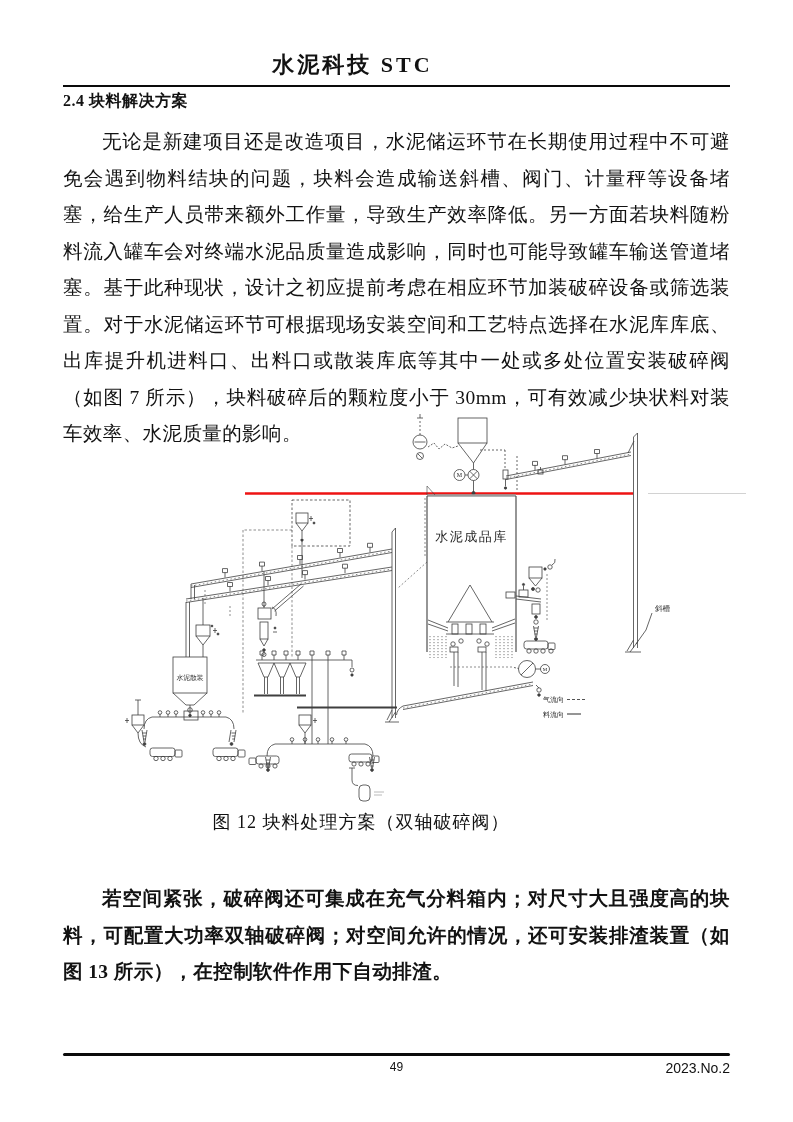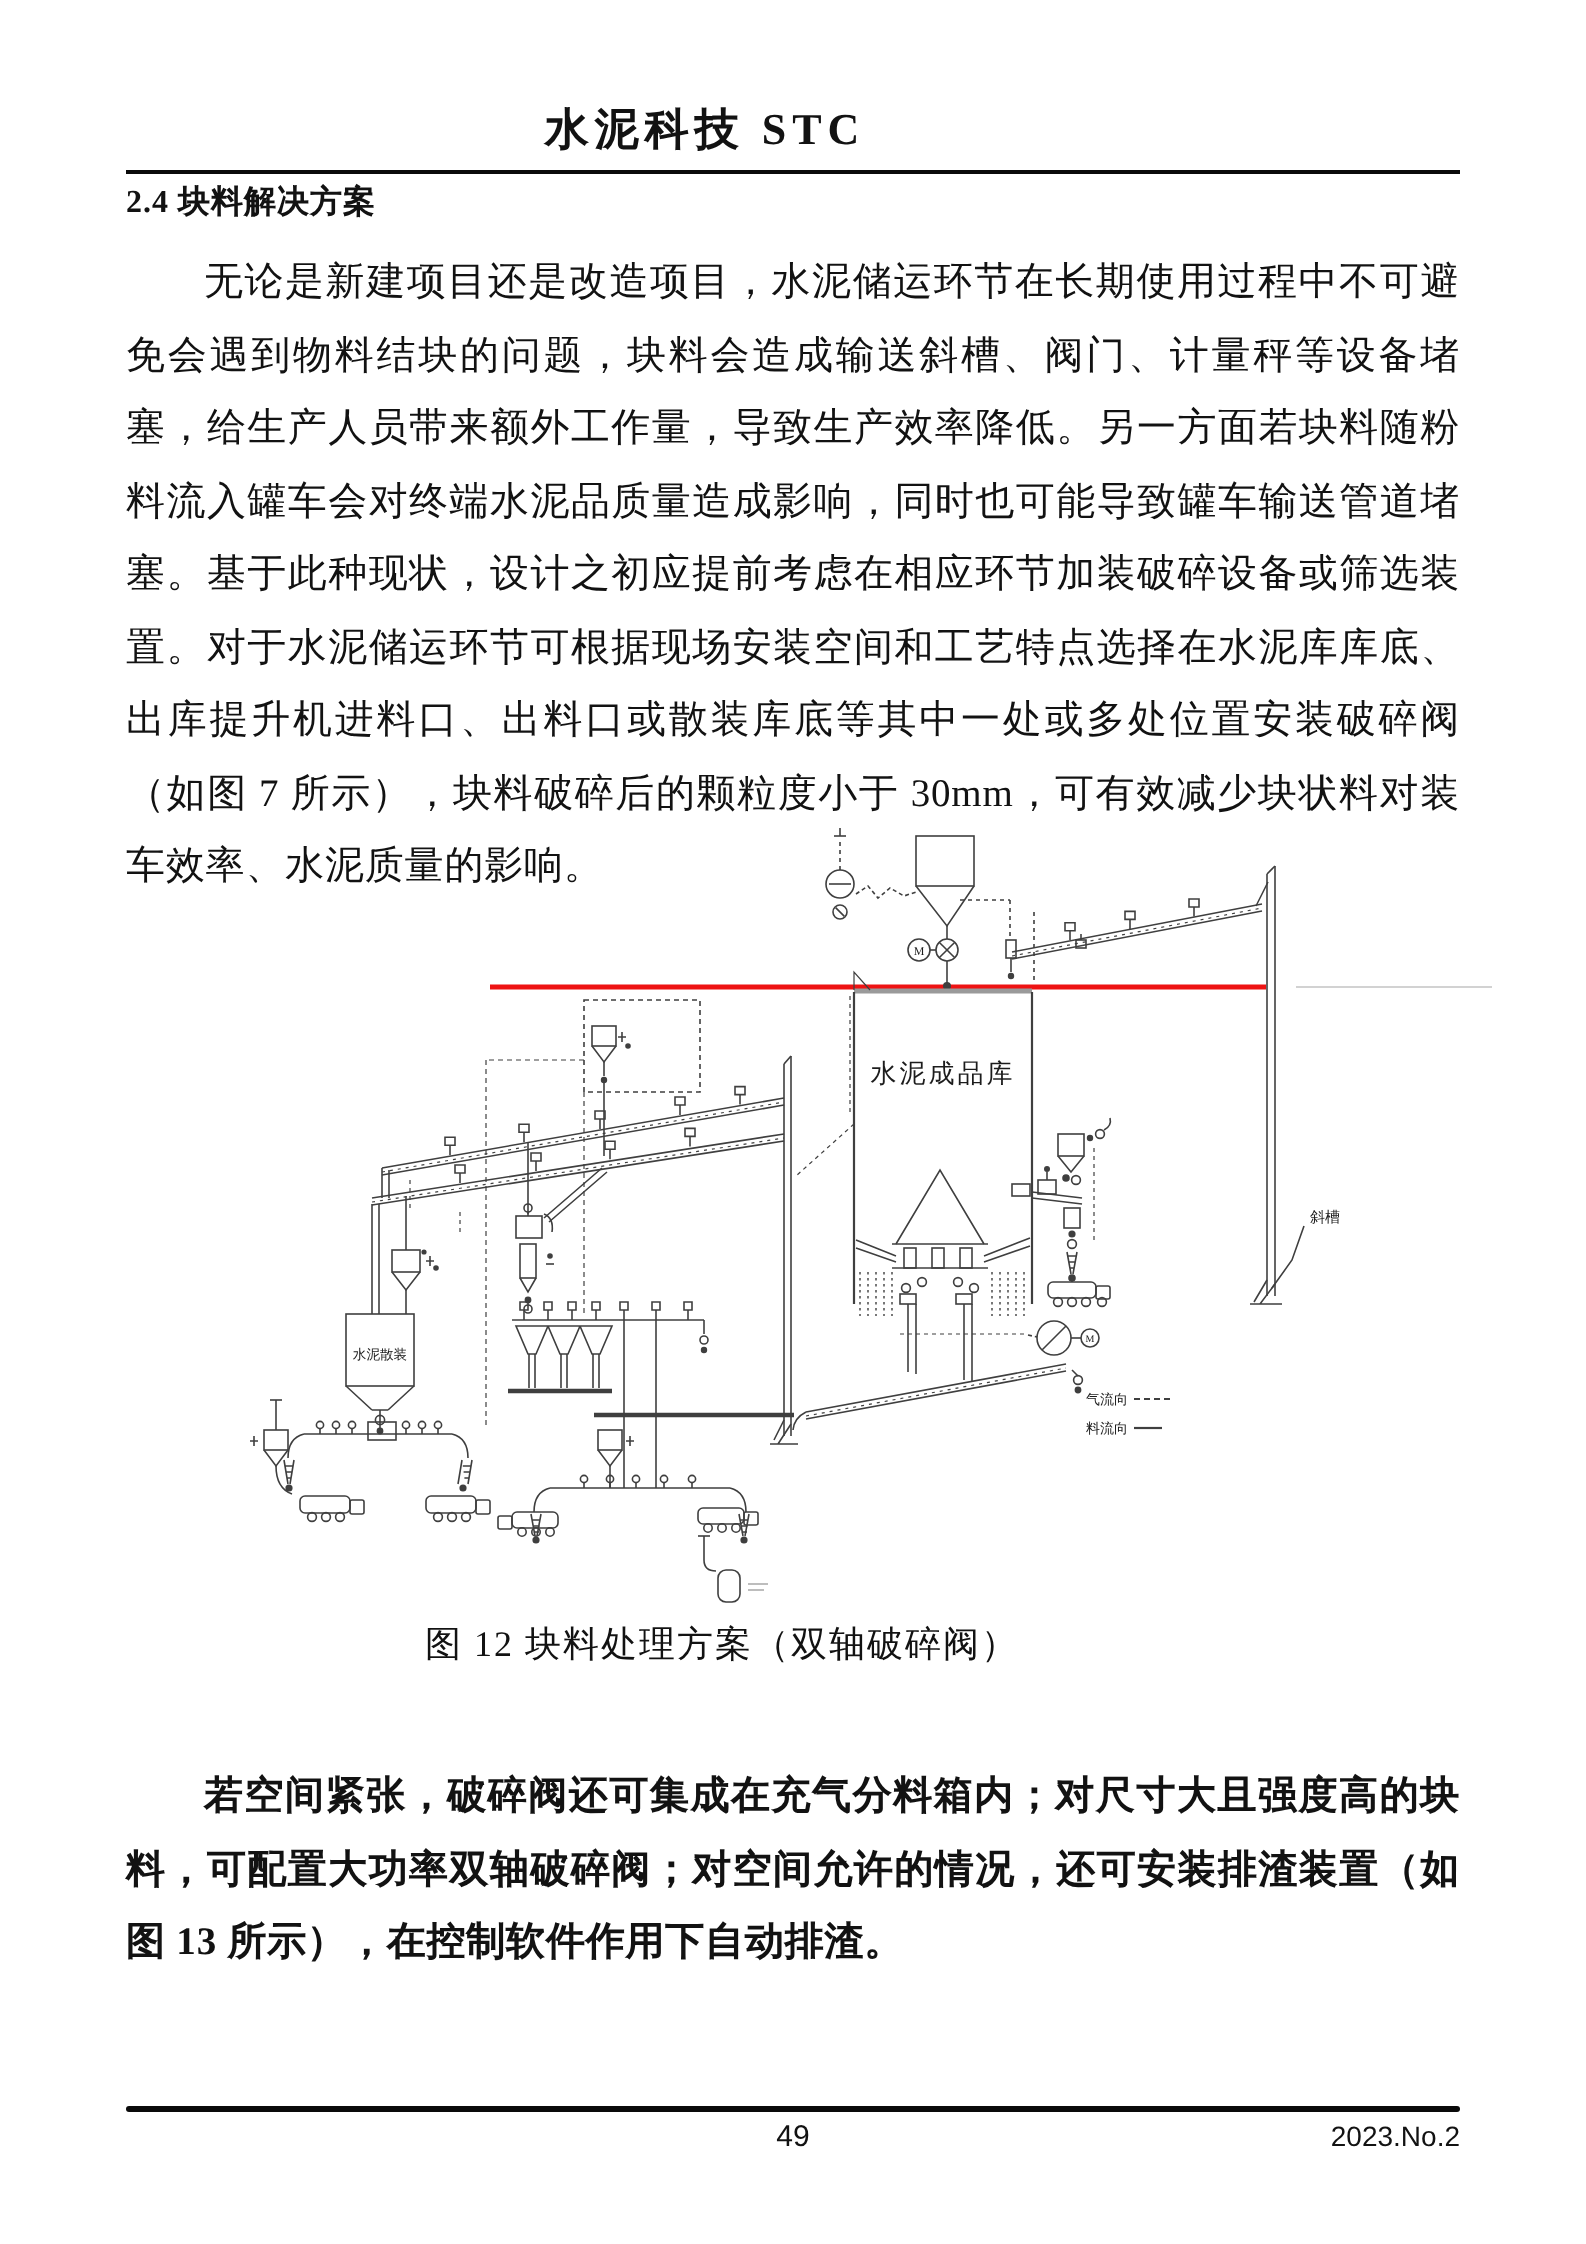--- a/index.html
+++ b/index.html
@@ -23,21 +23,21 @@
     text-indent:2em;letter-spacing:.4px;
   }
   .p1{top:124px;}
   .p2{top:881px;font-weight:bold;}
   .figure-wrap{top:413px;left:110px;width:645px;height:400px;}
   .fig-caption{
     top:810px;left:0;width:640px;text-align:center;
     font-size:18px;letter-spacing:1px;margin-left:41px;
   }
   .footer-rule{top:1053px;left:63px;width:667px;height:2.5px;background:#0a0a0a;border-radius:2px;}
-  .footer-page{top:1060px;left:0;width:793px;text-align:center;font-size:15px;font-family:"Liberation Sans",sans-serif;}
+  .footer-page{top:1060px;left:0;width:793px;text-align:center;font-size:12px;font-family:"Liberation Sans",sans-serif;}
   .footer-issue{top:1060px;left:63px;width:667px;text-align:right;font-size:14px;font-family:"Liberation Sans",sans-serif;}
   svg .ln{stroke:#3f3f3f;stroke-width:.8;fill:none;}
   svg text{fill:#1c1c1c;}
 </style>
 </head>
 <body>
 
 <div class="abs journal-title">水泥科技 STC</div>
 <div class="abs header-rule"></div>
 <div class="abs section-heading">2.4 块料解决方案</div>

